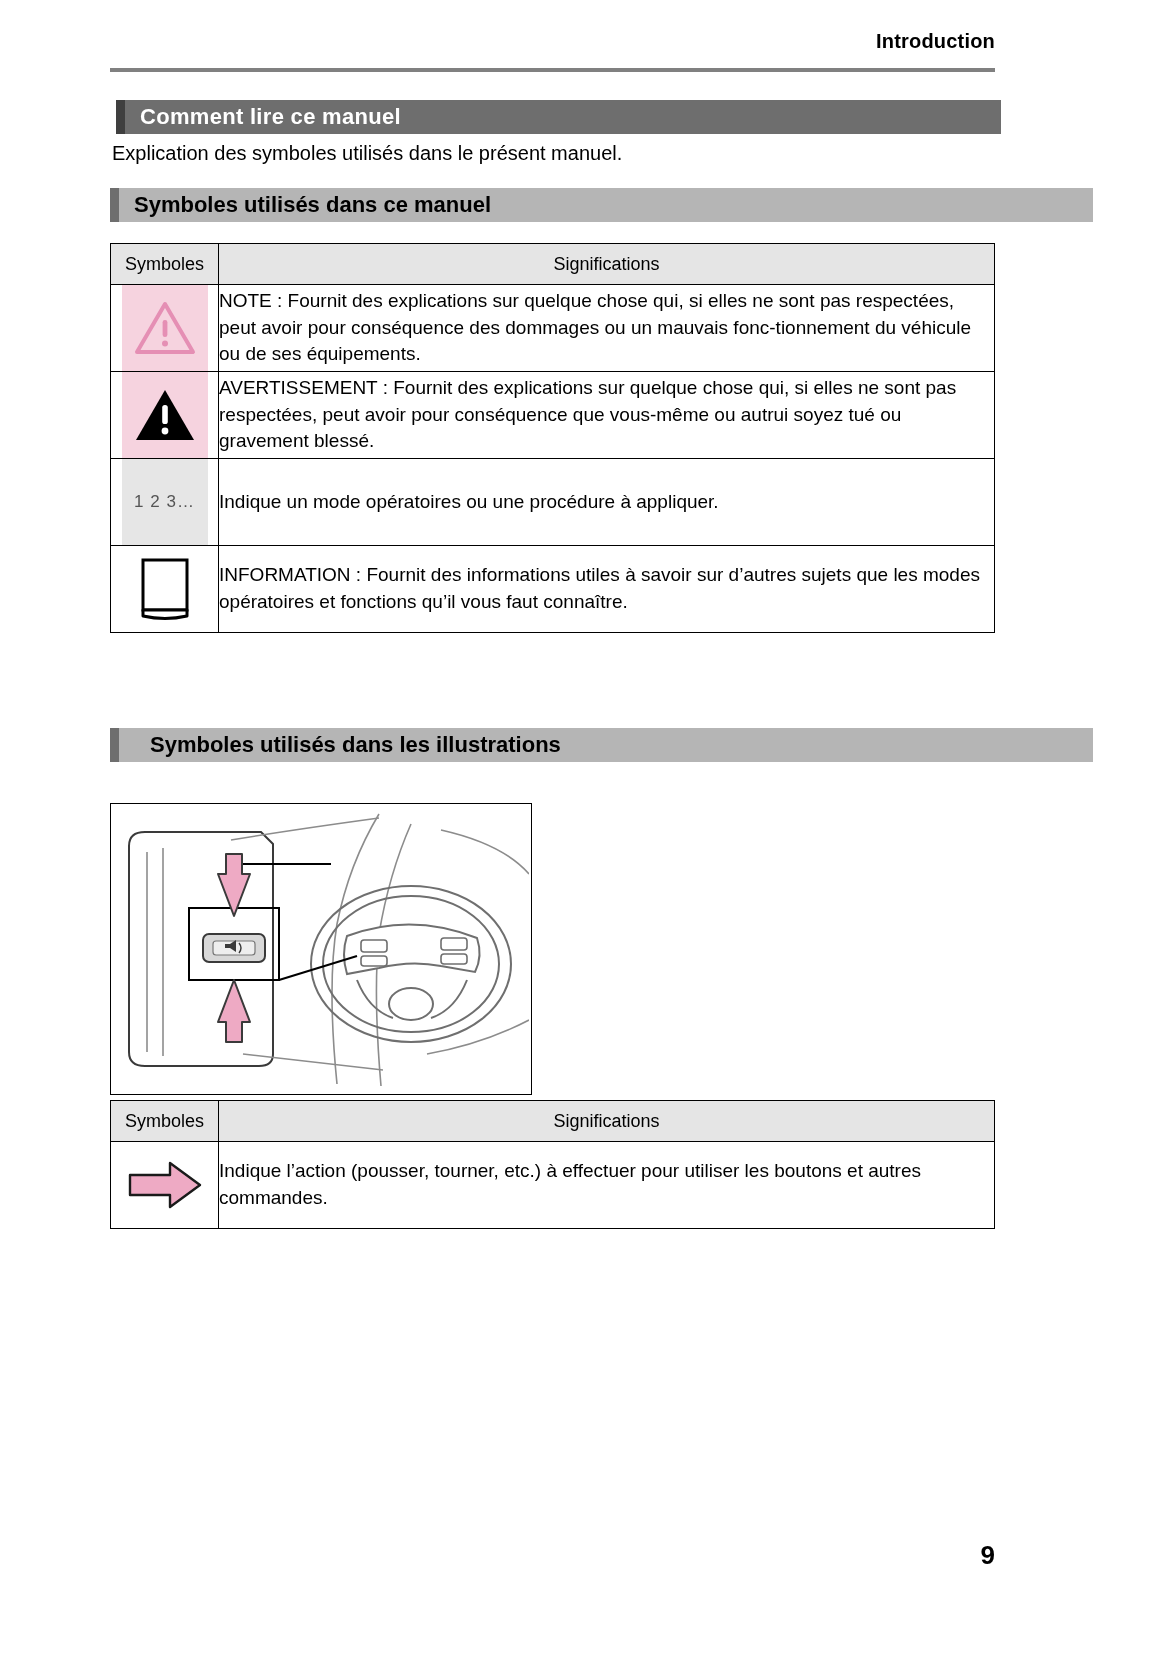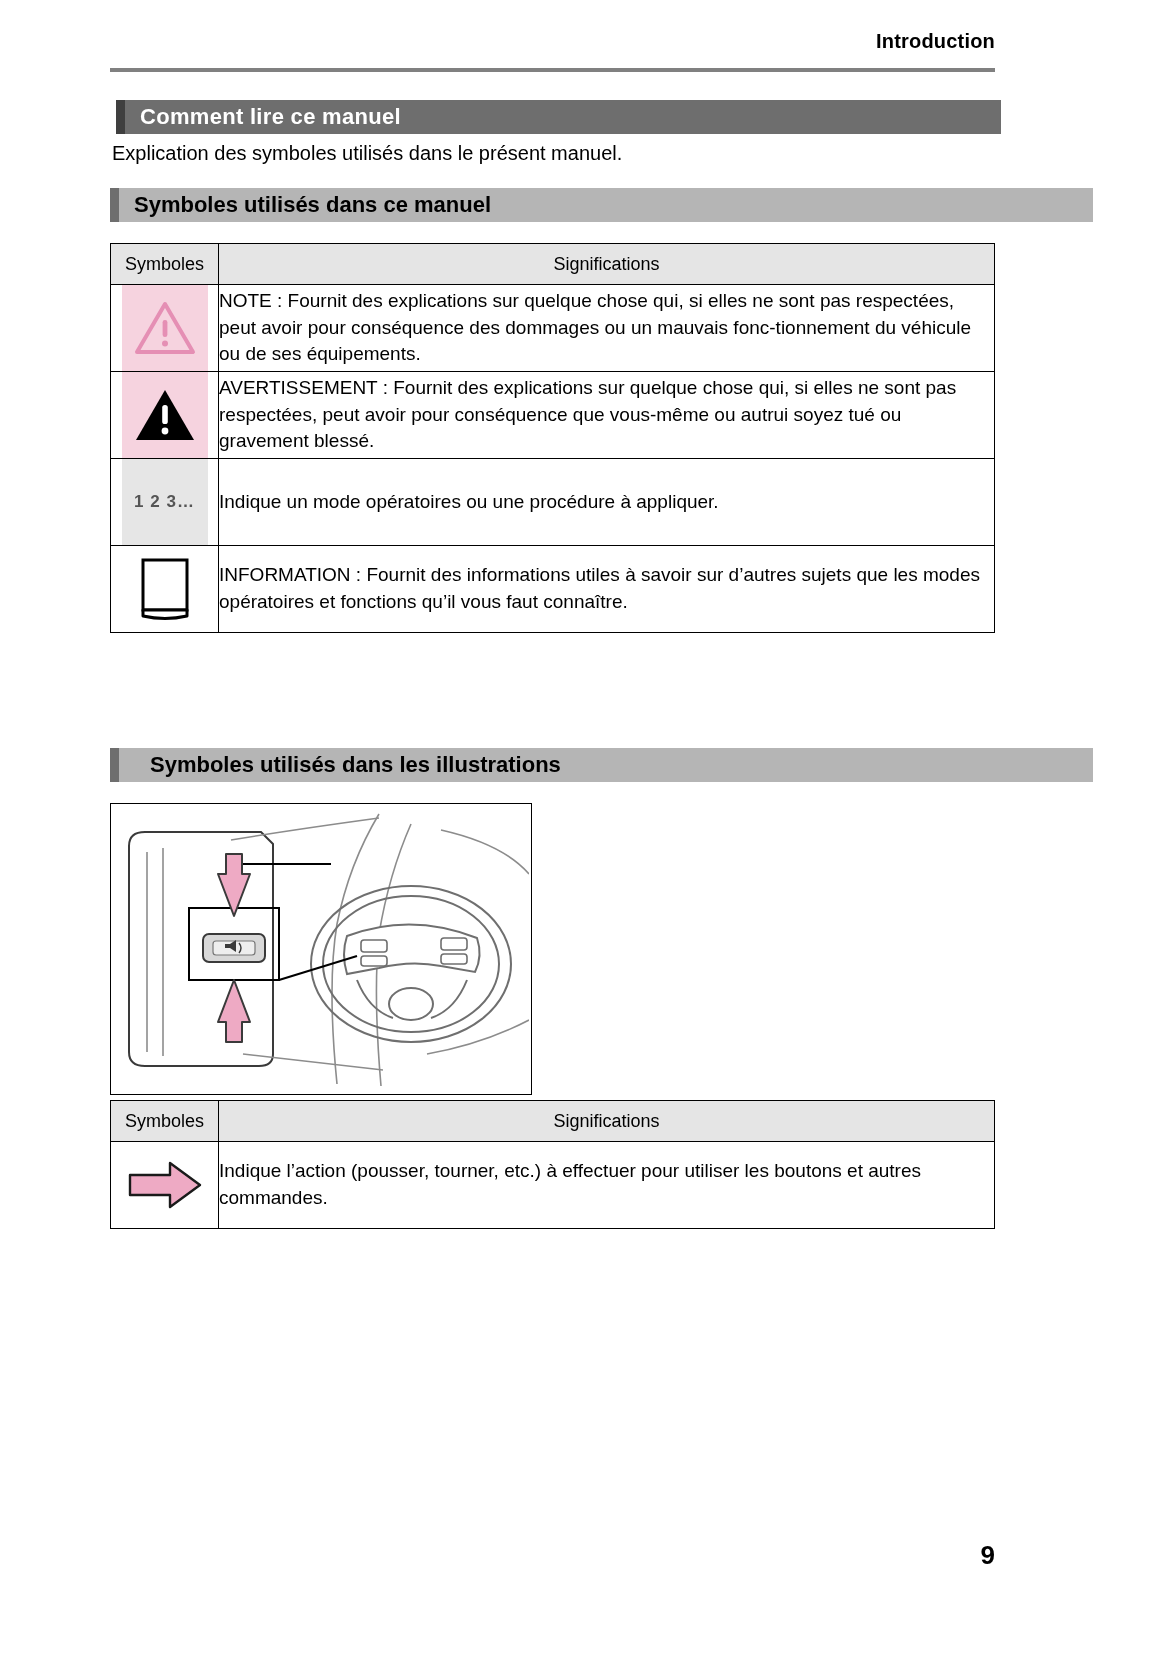--- a/index.html
+++ b/index.html
@@ -106,21 +106,20 @@
     background: #e5e5e5;
     font-size: 18px;
     font-weight: normal;
     text-align: center;
     height: 40px;
   }
   .col-sym { width: 108px; }
   .cell-sym {
     text-align: right;
     vertical-align: middle;
-    font-weight: bold;
   }
   .cell-txt {
     padding: 14px 16px 14px 18px;
     font-size: 19px;
     line-height: 1.42;
     text-align: left;
   }
   
   .sym-box {
     width: 86px;
@@ -222,21 +221,21 @@
             <path d="M6 4 H50 V54 H6 Z" fill="#ffffff" stroke="#000000" stroke-width="3"></path>
             <path d="M6 54 H50 V60 Q28 65 6 60 Z" fill="#ffffff" stroke="#000000" stroke-width="3" stroke-linejoin="round"></path>
           </svg>
         </div>
       </td>
       <td class="cell-txt">INFORMATION :  Fournit des informations utiles à savoir sur d’autres sujets que les modes opératoires et fonctions qu’il vous faut connaître.</td>
     </tr>
   </tbody>
     </table>
 
-  <div class="bar-l2" style="top:748px;padding-left:40px;">Symboles utilisés dans les illustrations</div>
+  <div class="bar-l2" style="top:728px;padding-left:40px;">Symboles utilisés dans les illustrations</div>
 
   <div class="illus">
     <svg width="418" height="288" viewBox="0 0 418 288" aria-hidden="true">
       <g stroke="#8c8c8c" stroke-width="1.6" fill="none">
 
         <path d="M18 42 Q18 28 34 28 H150 L162 40 V250 Q162 262 148 262 H34 Q18 262 18 248 Z" stroke="#3a3a3a" stroke-width="2"></path>
         <path d="M36 48 V248"></path>
         <path d="M52 44 V252"></path>
         <path d="M268 10 Q238 60 226 120 Q216 180 226 280"></path>
         <path d="M300 20 Q278 70 268 130 Q262 190 270 282"></path>

